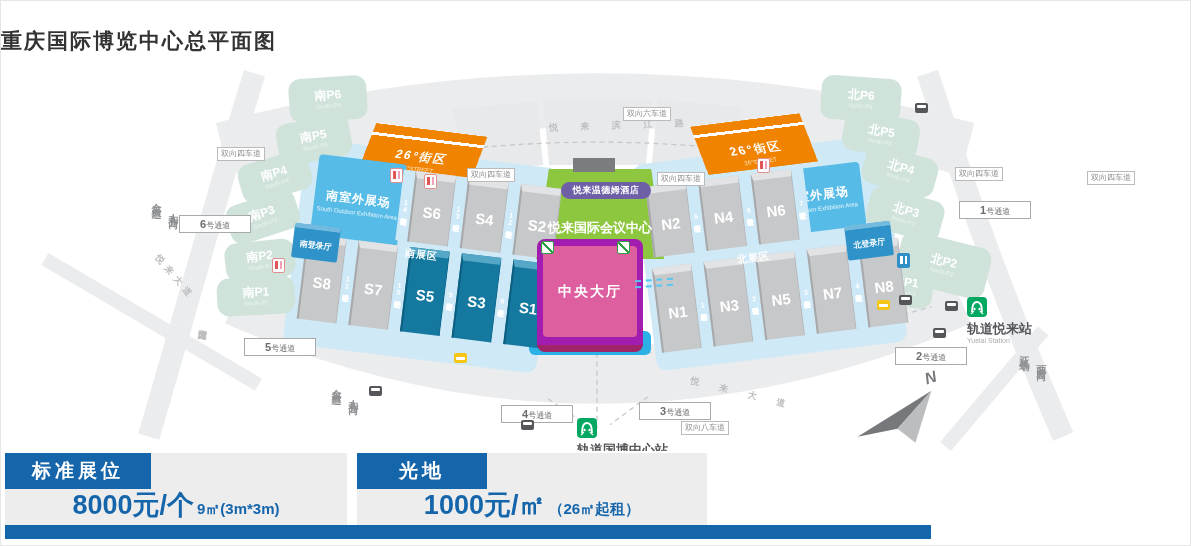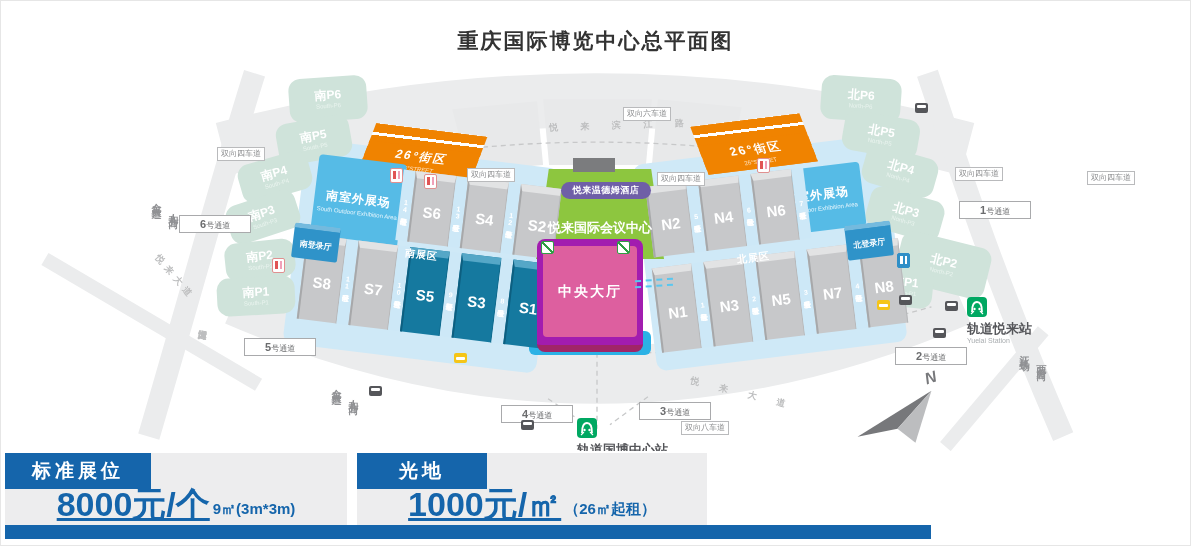--- a/index.html
+++ b/index.html
@@ -1,20 +1,20 @@
 <!DOCTYPE html>
 <html><head>
 <meta charset="utf-8">
 <style>
   html,body{margin:0;padding:0;background:#fff;}
   body{font-family:"Liberation Sans","DejaVu Sans",sans-serif;}
   .page{position:relative;width:1189px;height:544px;border:1px solid #e6e6e6;background:#fff;overflow:hidden;}
   .map{position:relative;width:100%;height:450px;overflow:hidden;}
   .roads{position:absolute;left:0;top:0;z-index:0;}
-  .title{position:absolute;left:0;right:0;top:26px;margin:0;text-align:center;font-size:21px;font-weight:700;color:#333;letter-spacing:2px;z-index:30;font-family:Liberation Serif, serif;}
+  .title{position:absolute;left:0;right:0;top:26px;margin:0;text-align:left;font-size:21px;font-weight:700;color:#333;letter-spacing:2px;z-index:30;font-family:Liberation Serif, serif;}
 
   
   .apron{position:absolute;background:#cfe9f7;border-radius:10px;z-index:1;}
   .apron-s{left:293px;top:152px;width:255px;height:206px;transform:rotate(7deg);}
   .apron-n{left:643px;top:148px;width:252px;height:208px;transform:rotate(-7deg);}
 
   
   .lot{position:absolute;background:#cfe3da;border-radius:12px;z-index:2;display:flex;align-items:center;justify-content:center;}
   .lot-label{text-align:center;line-height:1;}
   .lot-cn{display:block;color:#fff;font-weight:700;font-size:12px;}
@@ -87,21 +87,21 @@
   
   .pricing{position:relative;width:100%;height:94px;background:#fff;}
   .price-bar{position:absolute;left:4px;top:74px;width:926px;height:14px;background:#1565ab;}
   .panel{position:absolute;top:2px;height:72px;background:#ededee;}
   .panel-left{left:4px;width:342px;}
   .panel-right{left:356px;width:350px;}
   .panel-header{position:absolute;left:0;top:0;height:36px;background:#1565ab;color:#fff;font-weight:700;font-size:19px;display:flex;align-items:center;justify-content:center;letter-spacing:4px;}
   .ph-left{width:146px;}
   .ph-right{width:130px;}
   .panel-body{position:absolute;left:0;right:0;top:32px;bottom:0;display:flex;align-items:center;justify-content:center;color:#1565ab;}
-  .price-big{font-size:34px;font-weight:700;text-decoration:underline;}
+  .price-big{font-size:27px;font-weight:700;}
   .price-note{font-size:15px;font-weight:700;margin-left:3px;margin-top:8px;}
 </style>
 </head>
 <body>
 
 <div class="page">
   <div class="map">
 
     <svg class="roads" width="1189" height="450" viewBox="0 0 1191 450">
       <path d="M 222 148 Q 597 50 968 148" stroke="#ebeced" stroke-width="54" fill="none"></path>

